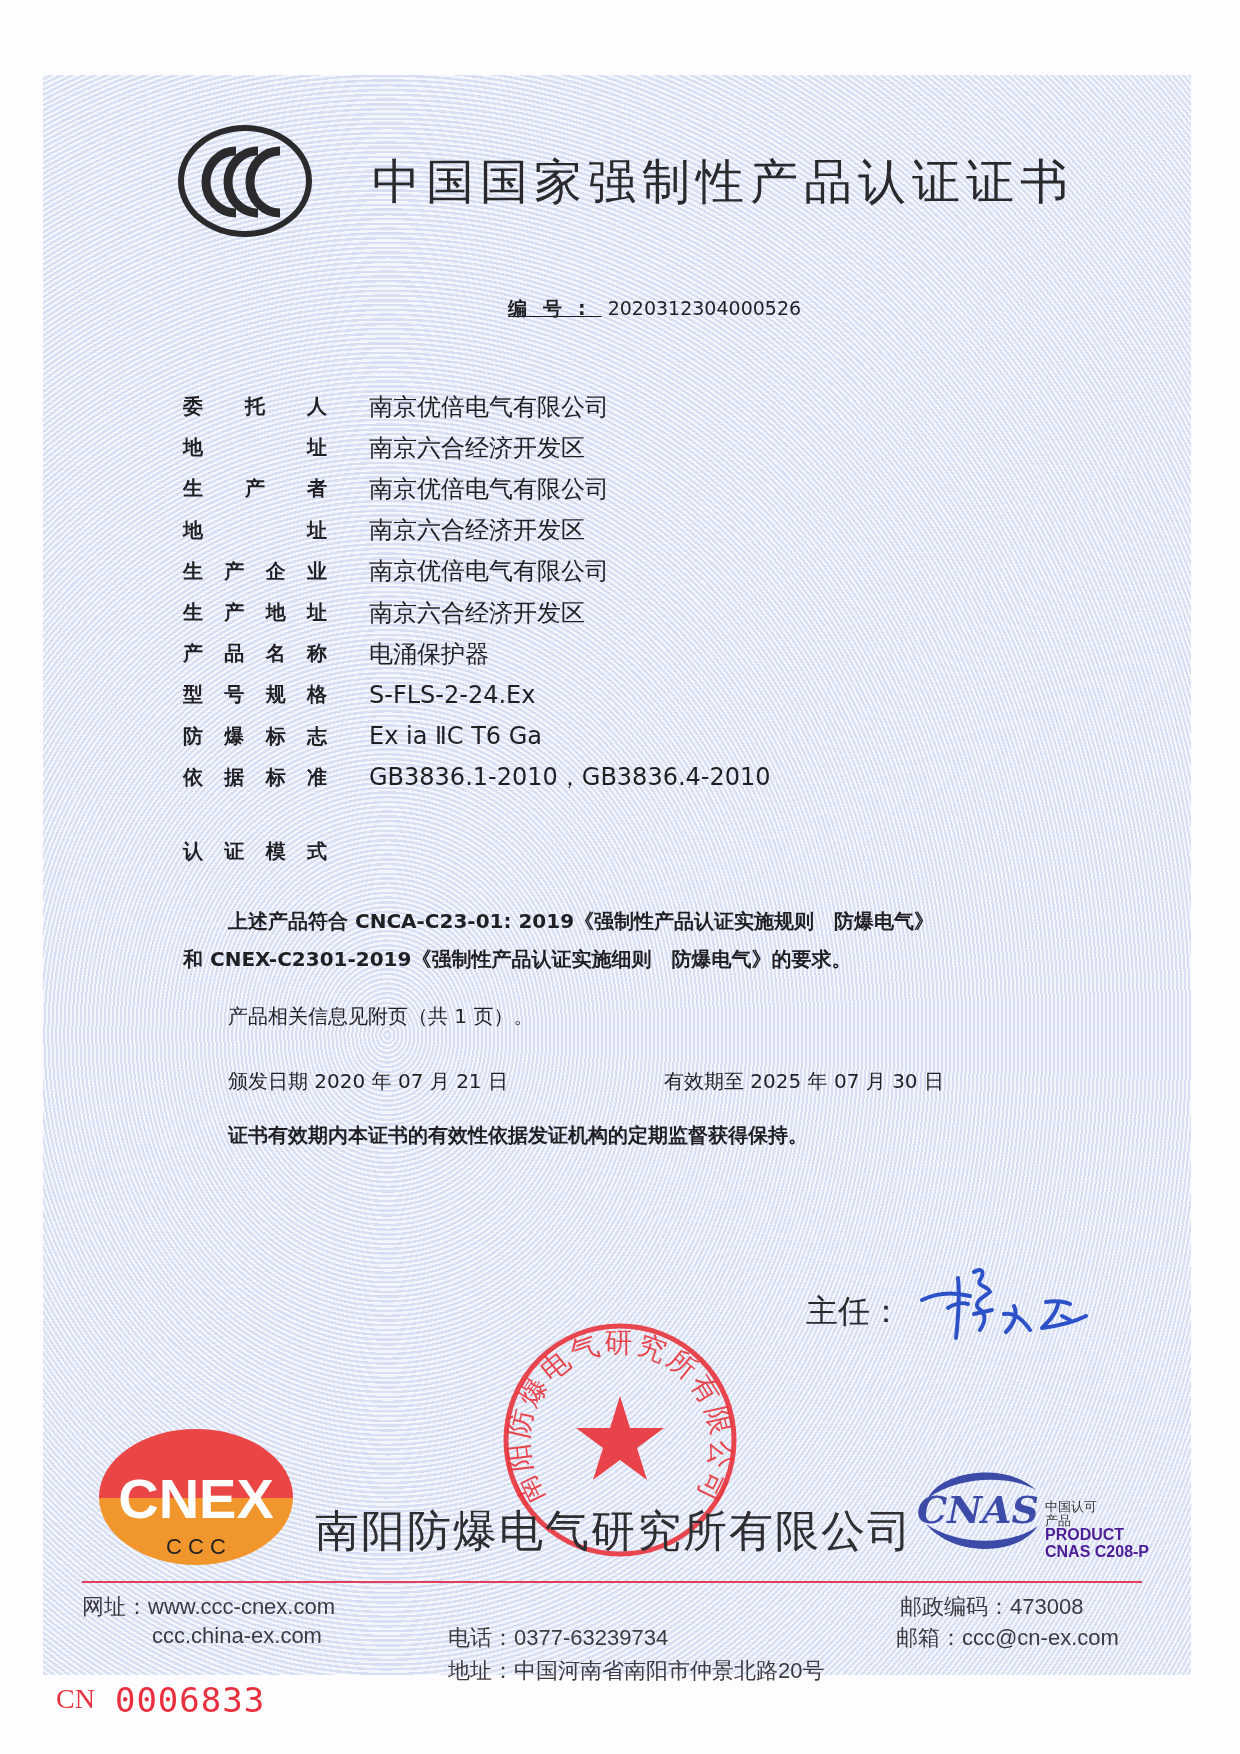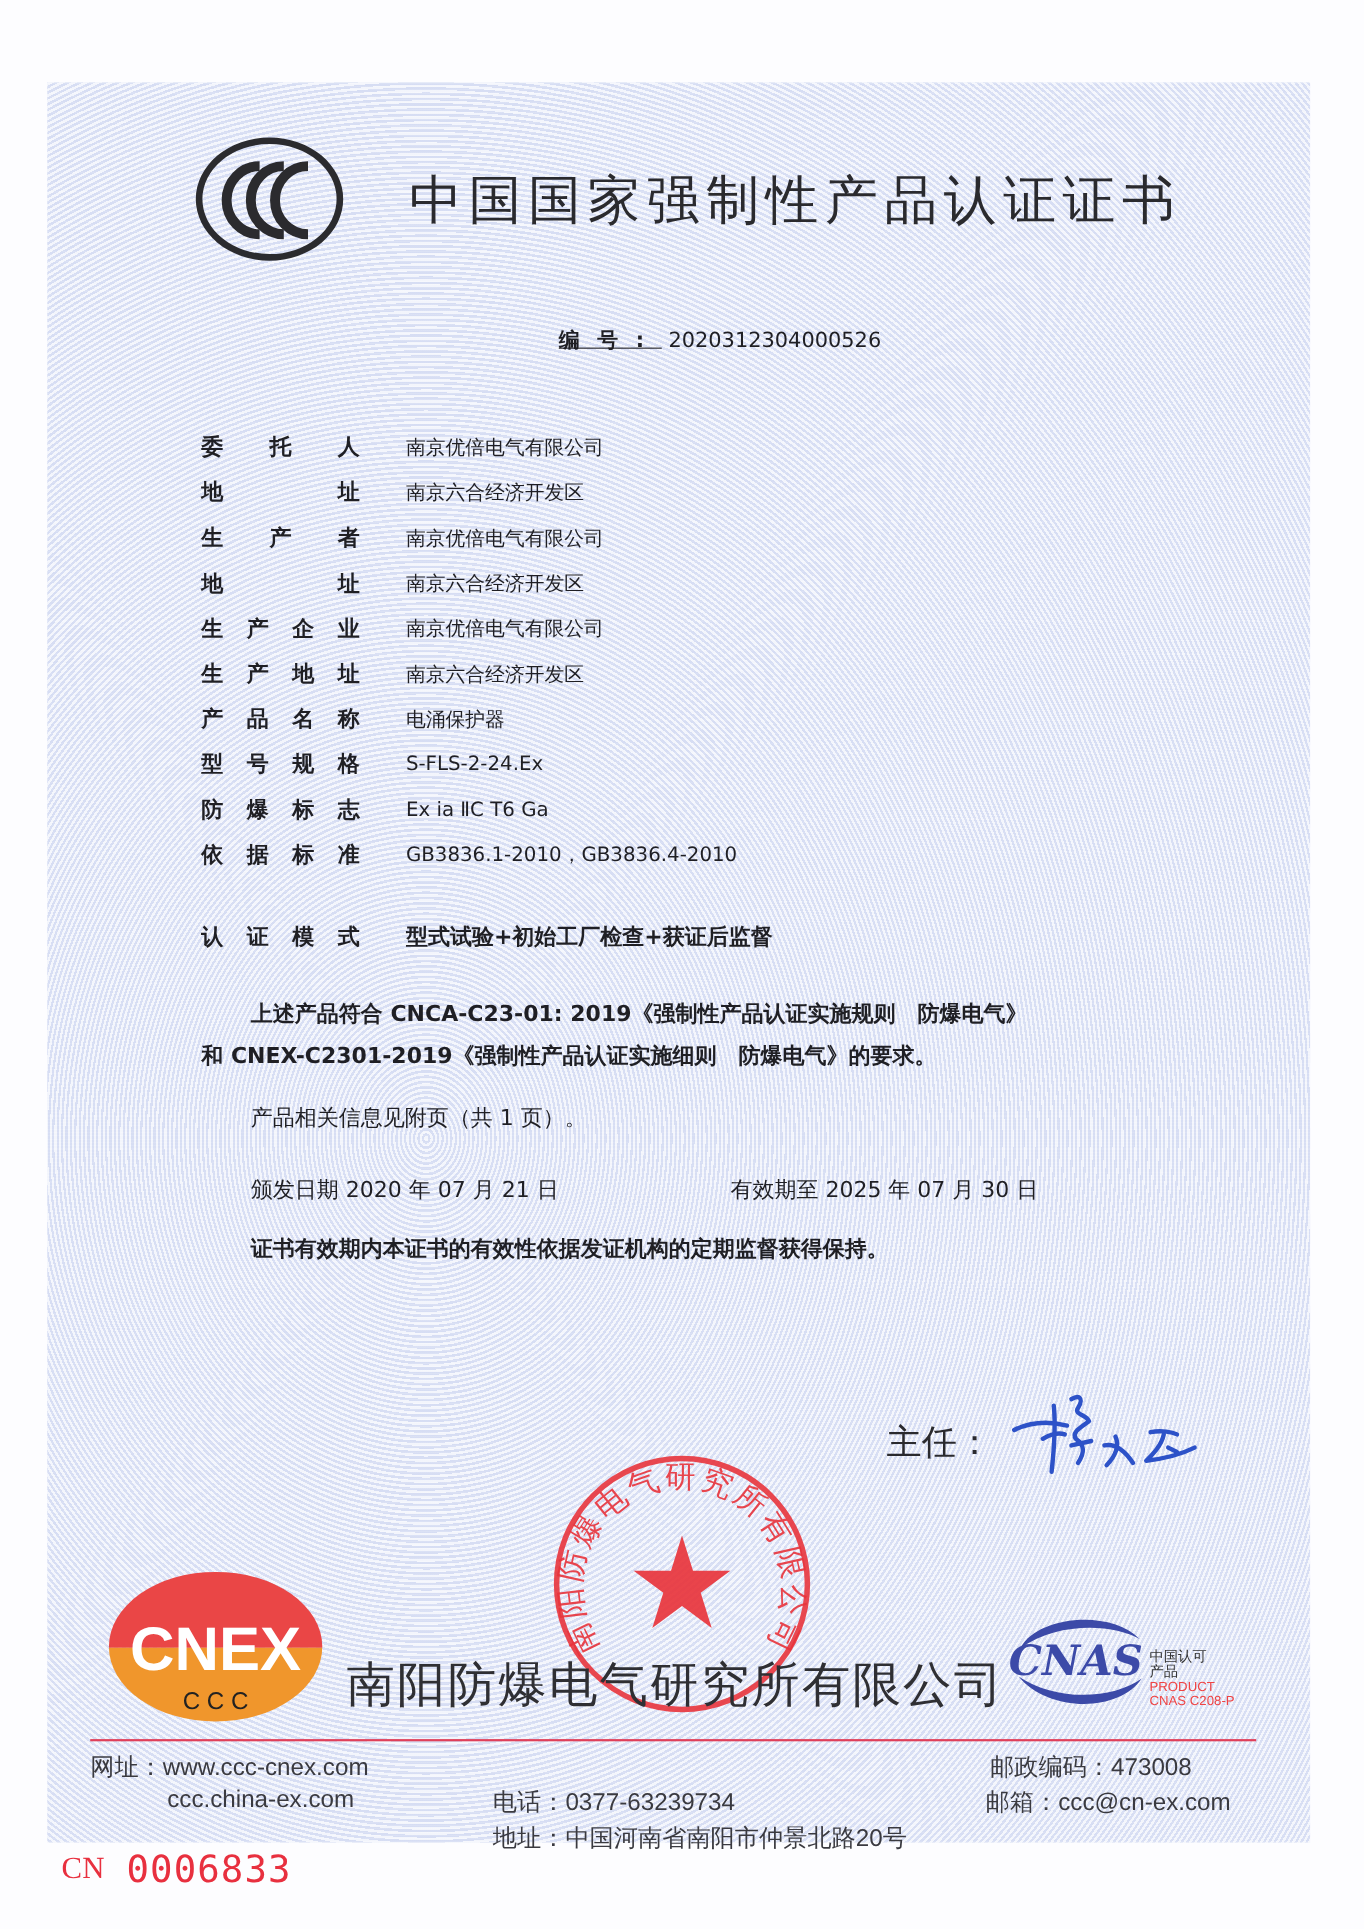--- a/index.html
+++ b/index.html
@@ -30,21 +30,21 @@
   }
   .certno { left: 508px; top: 296px; font-size: 19px; white-space: nowrap; }
   .certno .lbl { font-weight: 700; letter-spacing: 16px; text-decoration: underline; }
 
   
   .info { left: 183px; top: 386px; }
   .row { position: relative; height: 41.2px; display: flex; align-items: center; }
   .row .k {
     width: 144px; font-weight: 700; font-size: 20px; display: flex; justify-content: space-between;
   }
-  .row .v { position: absolute; left: 186px; font-size: 18px; white-space: nowrap; }
+  .row .v { position: absolute; left: 186px; font-size: 24px; white-space: nowrap; }
 
   .mode { left: 183px; top: 838px; display: flex; align-items: center; }
   .mode .k { width: 144px; font-weight: 700; font-size: 20px; display: flex; justify-content: space-between; }
   .mode .v { margin-left: 42px; font-weight: 700; font-size: 20px; }
 
   .para { font-size: 20px; white-space: nowrap; }
   .bold { font-weight: 700; }
 
   
   .director { left: 806px; top: 1290px; font-size: 32px; color: #2a2a2e; }
@@ -52,21 +52,21 @@
 
   
   .stamp { left: 500px; top: 1320px; }
 
   
   .cnex-logo { left: 96px; top: 1426px; }
   .org-name { left: 315px; top: 1502px; font-size: 44px; letter-spacing: 2px; color: #2f2f33; white-space: nowrap; }
   .cnas { left: 912px; top: 1460px; }
   .cnas-side { left: 1045px; top: 1500px; line-height: 1.05; }
   .cnas-side .cn { font-family: "DejaVu Serif", serif; font-size: 13px; color: #333; }
-  .cnas-side .en { font-family: "Liberation Sans", sans-serif; font-weight: 400; font-size: 12px; color: #ef4444; }
+  .cnas-side .en { font-family: "Liberation Sans", sans-serif; font-weight: 700; font-size: 16px; color: #4c1d95; }
 
   .rule { left: 82px; top: 1581px; width: 1060px; height: 2px; background: #e0405a; }
   .contact { font-size: 22px; color: #3a3a40; white-space: nowrap; font-family: "Liberation Sans", sans-serif; }
 
   .serial { left: 56px; top: 1680px; color: #e8303f; white-space: nowrap; }
   .serial .cn { font-family: "Liberation Serif", serif; font-size: 28px; vertical-align: 4px; }
   .serial .num { font-family: "DejaVu Sans Mono", monospace; font-size: 34px; margin-left: 20px; letter-spacing: 1px; }
 </style>
 </head>
 <body>
@@ -175,21 +175,20 @@
   </div>
 </div>
 
 <div class="abs mode">
   <div class="k">
       <span>认</span>
       <span>证</span>
       <span>模</span>
       <span>式</span>
     </div>
-  <div class="v">型式试验+初始工厂检查+获证后监督</div>
 </div>
 
 <div class="abs para bold" style="left:228px; top:908px;">上述产品符合 CNCA-C23-01: 2019《强制性产品认证实施规则　防爆电气》</div>
 <div class="abs para bold" style="left:183px; top:946px;">和 CNEX-C2301-2019《强制性产品认证实施细则　防爆电气》的要求。</div>
 <div class="abs para" style="left:228px; top:1003px;">产品相关信息见附页（共 1 页）。</div>
 <div class="abs para" style="left:228px; top:1068px;">颁发日期 2020 年 07 月 21 日</div>
 <div class="abs para" style="left:664px; top:1068px;">有效期至 2025 年 07 月 30 日</div>
 <div class="abs para bold" style="left:228px; top:1122px;">证书有效期内本证书的有效性依据发证机构的定期监督获得保持。</div>
 
 <div class="abs director">主任：</div>

